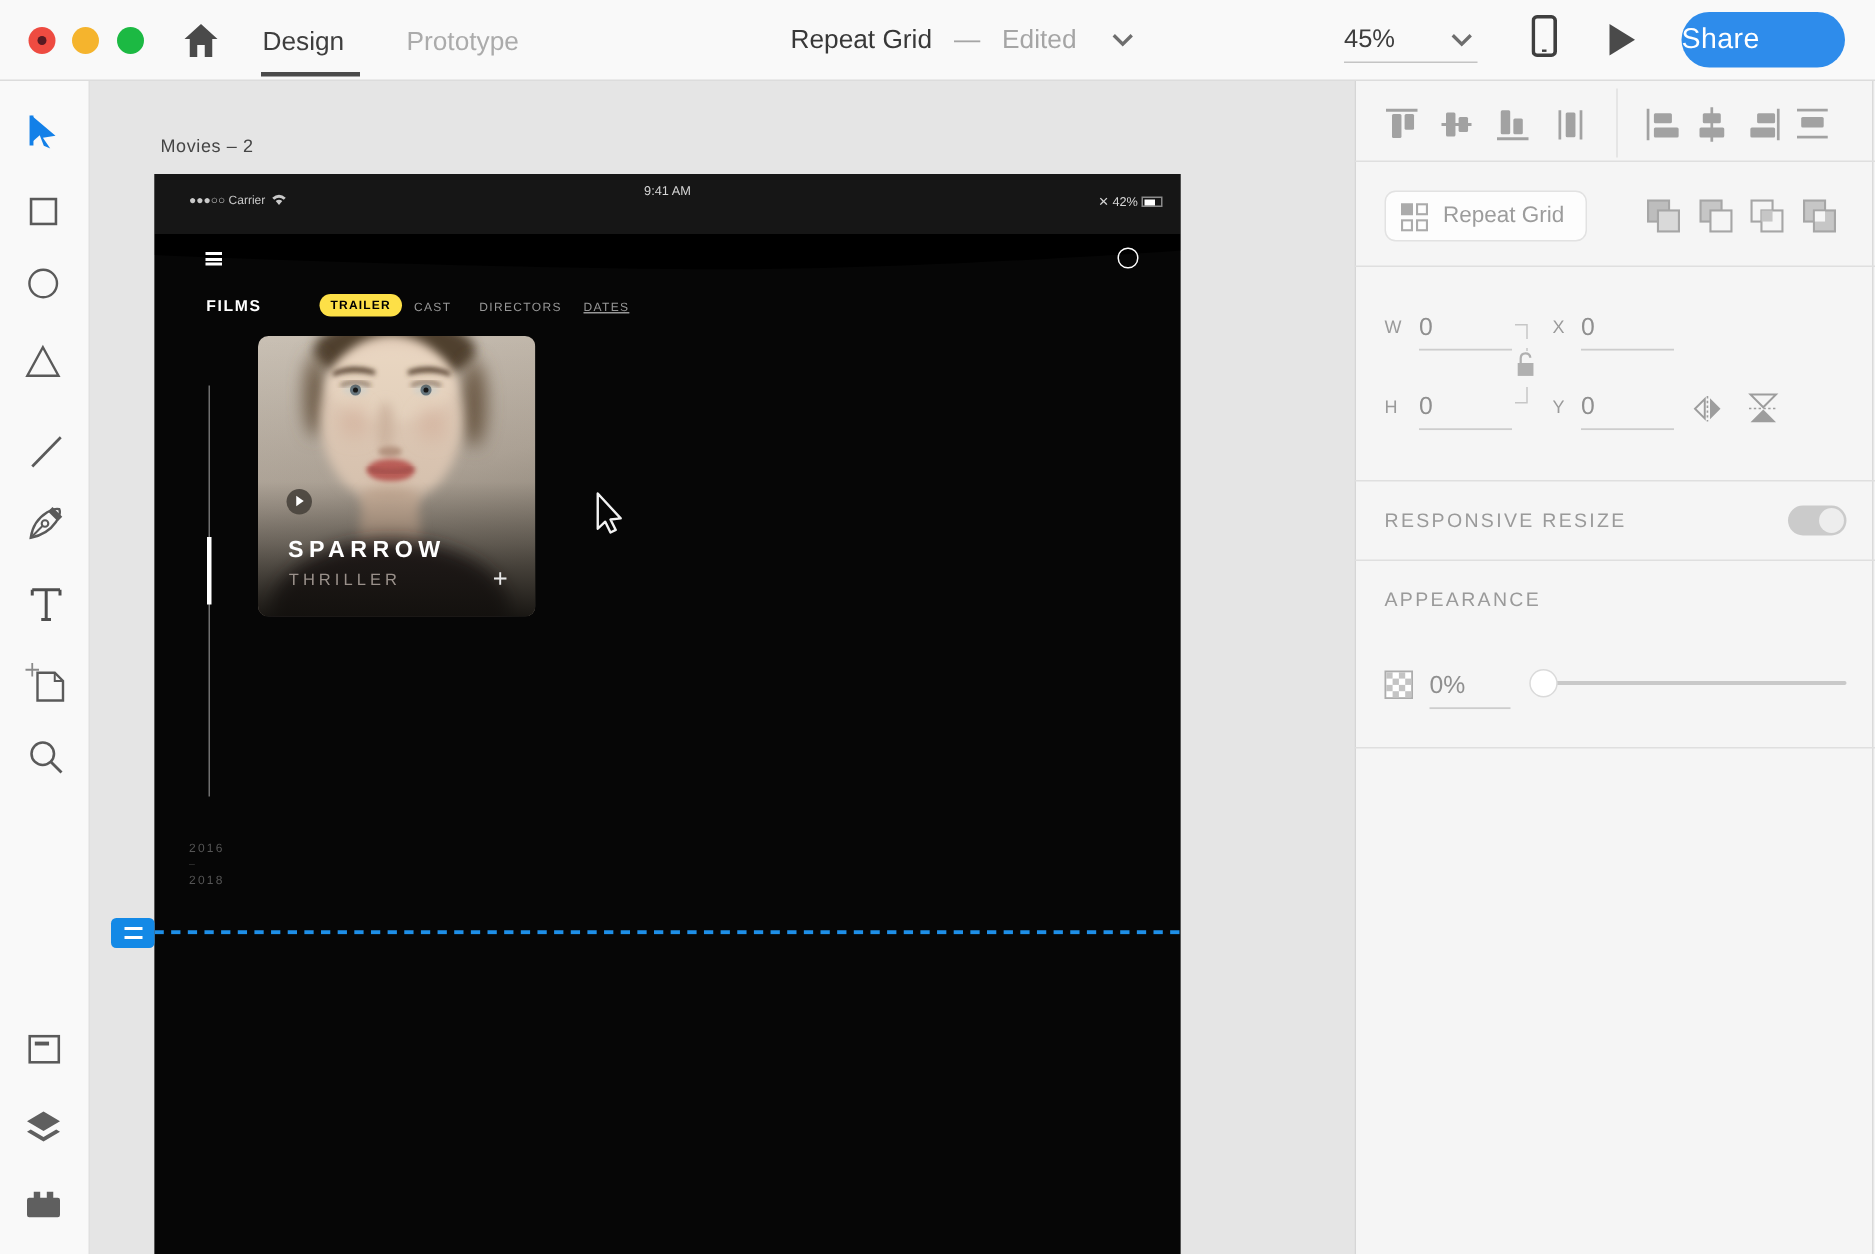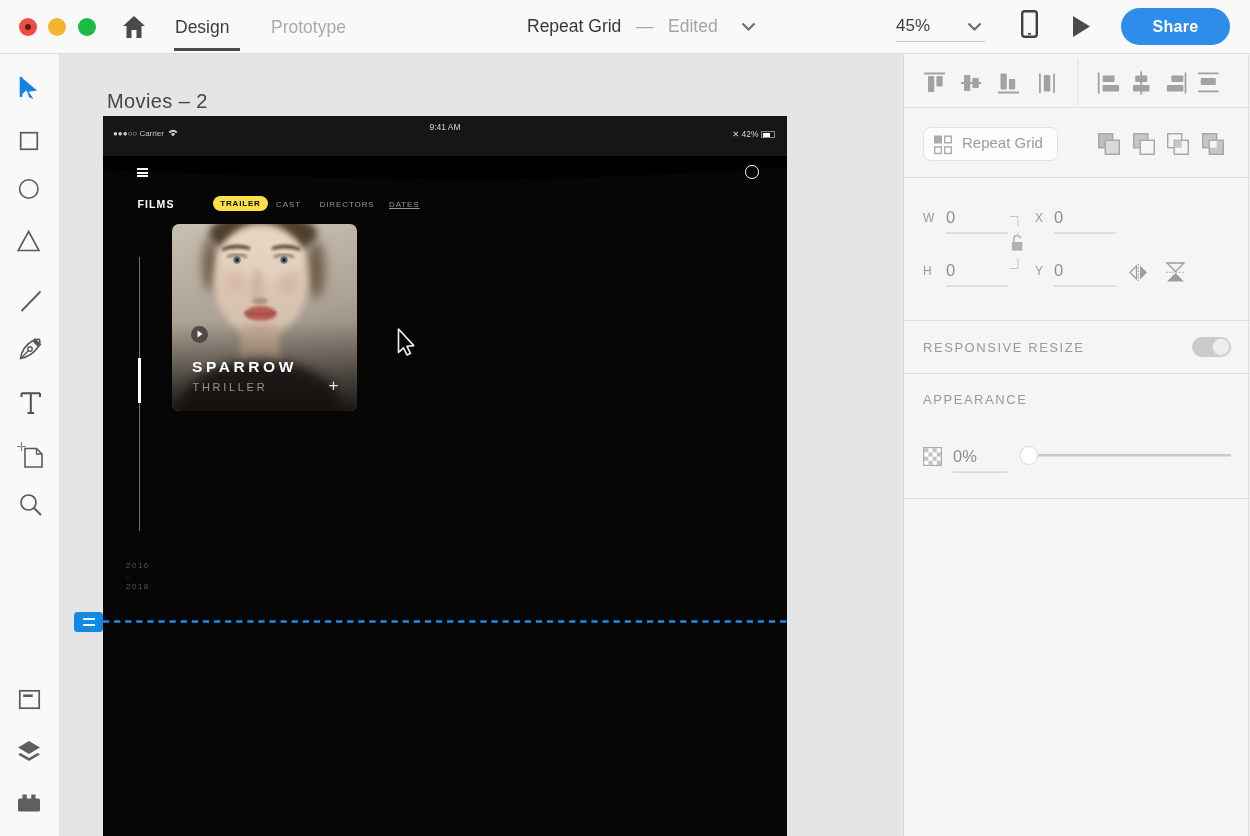--- a/index.html
+++ b/index.html
@@ -12,28 +12,28 @@
     background:#F9F9F9; border-bottom:1px solid #DCDCDC; }
   .tl { position:absolute; top:18px; width:18px; height:18px; border-radius:50%; }
   #tabDesign { position:absolute; left:175px; top:17px; font-size:17.5px; color:#3E3E3E; }
   #tabDesignU { position:absolute; left:174px; top:48px; width:66px; height:3px; background:#4B4B4B; }
   #tabProto { position:absolute; left:271px; top:17px; font-size:17.5px; color:#ABABAB; }
   #docTitle { position:absolute; left:527px; top:16px; font-size:17.5px; color:#383838; }
   #docTitle .gy { color:#A5A5A5; }
   #zoomTxt { position:absolute; left:896px; top:16px; font-size:17px; color:#3E3E3E; }
   #zoomU { position:absolute; left:896px; top:41px; width:89px; height:1px; background:#C4C4C4; }
   #share { position:absolute; left:1121px; top:8px; width:109px; height:37px;
-    border-radius:18.5px; background:#2E8CEB; color:#fff; font-size:16px; font-weight:bold;
-    text-align:center; line-height:37px; letter-spacing:.3px; }
+    border-radius:18.5px; background:#2E8CEB; color:#fff; font-size:19px; font-weight:normal;
+    text-align:left; line-height:37px; letter-spacing:.3px; }
   
   #leftbar { position:absolute; left:0; top:54px; width:60px; height:782px;
     background:#F9F9F9; border-right:1px solid #E0E0E0; }
   
   #canvas { position:absolute; left:60px; top:54px; width:843px; height:782px; background:#E5E5E5; }
-  #abLabel { position:absolute; left:107px; top:90px; font-size:20px; letter-spacing:0.4px; color:#454545; }
+  #abLabel { position:absolute; left:107px; top:90px; font-size:12px; letter-spacing:0.4px; color:#454545; }
   #artboard { position:absolute; left:103px; top:116px; width:684px; height:720px; background:#000; overflow:hidden; }
   #statusbar { position:absolute; left:0; top:0; width:684px; height:40px; background:#161616;
     color:#DDD; font-size:8px; }
   
   #rpanel { position:absolute; left:903px; top:54px; width:347px; height:782px;
     background:#F5F5F5; border-left:1px solid #D6D6D6; }
   .rdiv { position:absolute; left:903px; width:347px; height:1px; background:#DFDFDF; }
 </style>
 </head>
 <body>
@@ -120,21 +120,21 @@
   <div id="abLabel">Movies – 2</div>
   <div id="artboard">
 
     <div class="abs" style="left:0; top:40px; width:684px; height:680px; background:#060606;"></div>
 
     <svg class="abs" style="left:0; top:0;" width="684" height="70" viewBox="0 0 684 70">
       <path d="M0,0 H684 V51 C600,57 470,63.5 384,63.5 C280,63.5 90,58 0,54 Z" fill="#000"></path>
     </svg>
 
     <div id="statusbar"></div>
-    <div class="abs" style="left:10px; top:13px; color:#C9C9C9; font-size:8px;">●●●○○ Carrier&nbsp; <svg width="10" height="8" viewBox="0 0 10 8" style="vertical-align:-1px;">
+    <div class="abs" style="left:23px; top:13px; color:#C9C9C9; font-size:8px;">●●●○○ Carrier&nbsp; <svg width="10" height="8" viewBox="0 0 10 8" style="vertical-align:-1px;">
           <path d="M0.5 2.8 Q5 -1.2 9.5 2.8 L8.2 4.2 Q5 1.6 1.8 4.2 Z M2.8 5 Q5 3.2 7.2 5 L5 7.6 Z" fill="#C9C9C9"></path>
         </svg></div>
     <div class="abs" style="left:0; top:6px; width:684px; text-align:center; color:#D6D6D6; font-size:8.5px;">9:41 AM</div>
     <div class="abs" style="left:560px; top:13px; width:112px; text-align:right; color:#D6D6D6; font-size:8.5px;">✕ 42% <span style="display:inline-block; width:14px; height:7px; border:1px solid #8A8A8A; vertical-align:-1px; position:relative;"><span style="position:absolute; left:0.5px; top:0.5px; width:7px; height:4.5px; background:#FFF; display:inline-block;"></span></span></div>
 
     <div class="abs" style="left:33.5px; top:52px; width:11.5px; height:2px; background:#FFF;"></div>
     <div class="abs" style="left:33.5px; top:55.7px; width:11.5px; height:2px; background:#FFF;"></div>
     <div class="abs" style="left:33.5px; top:59.4px; width:11.5px; height:2px; background:#FFF;"></div>
 
 

